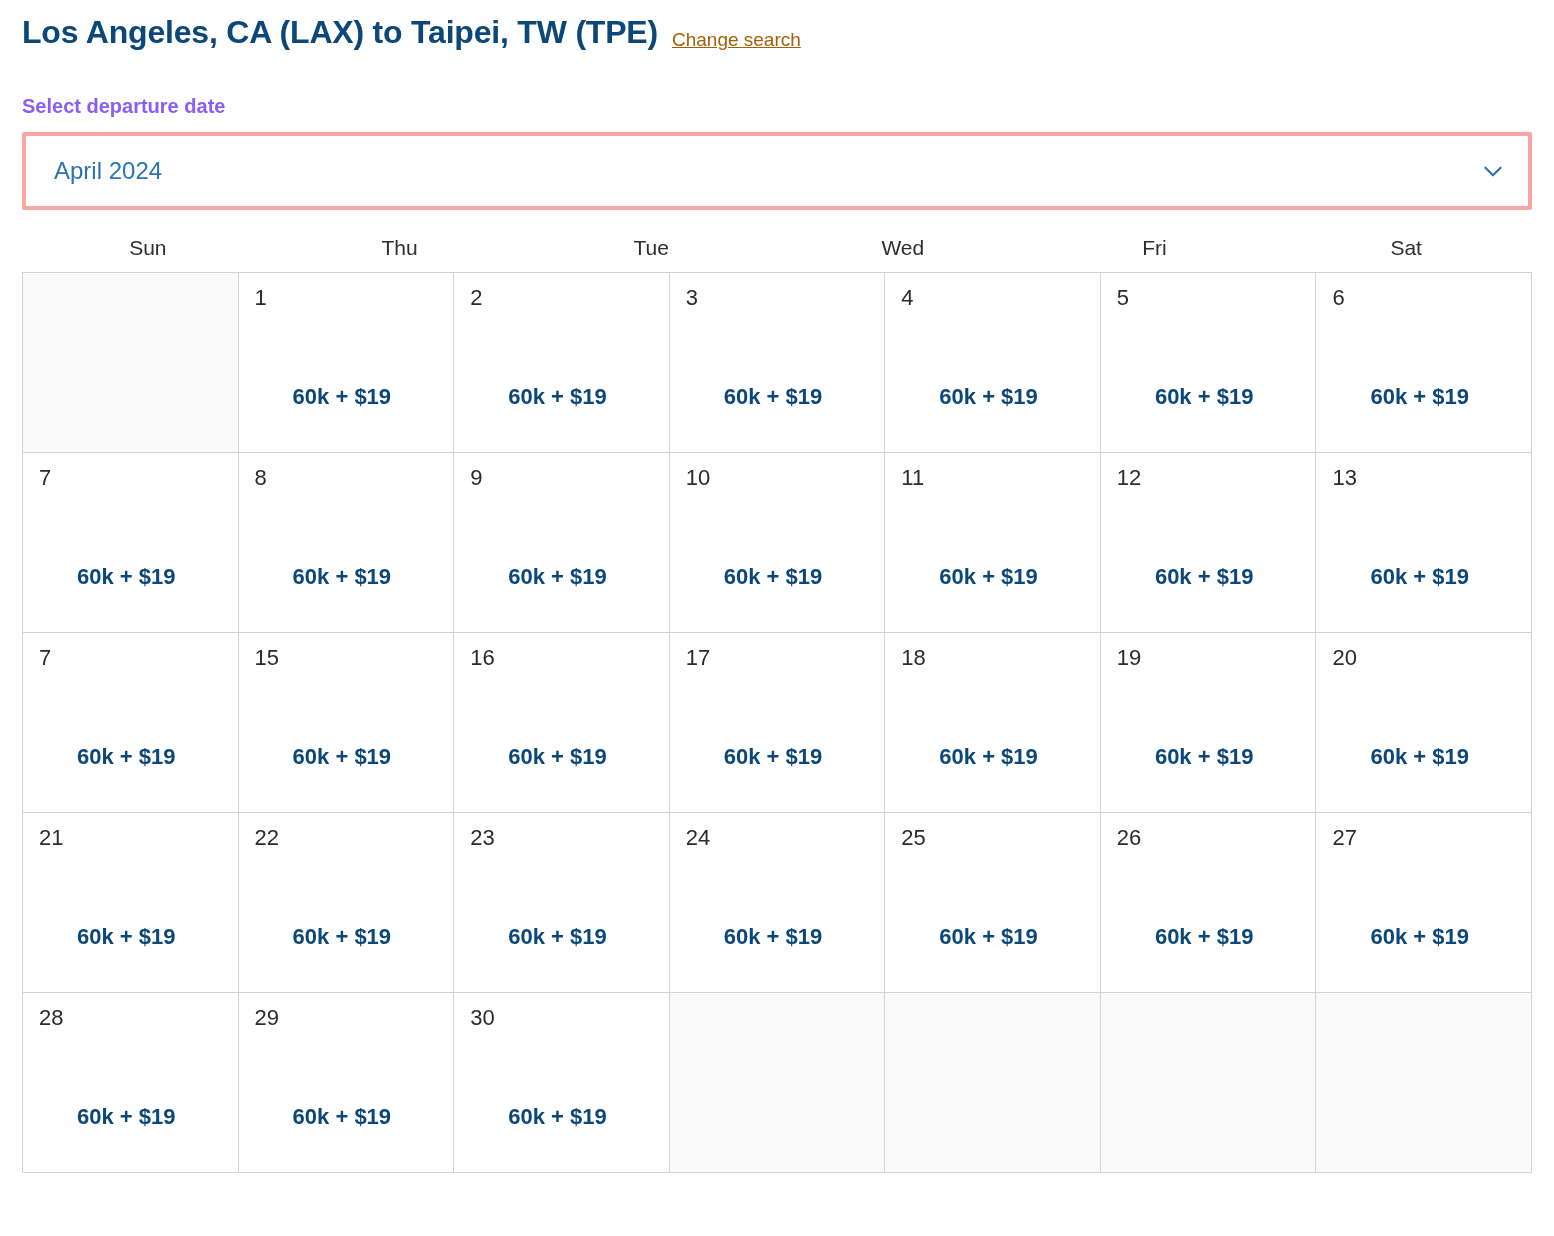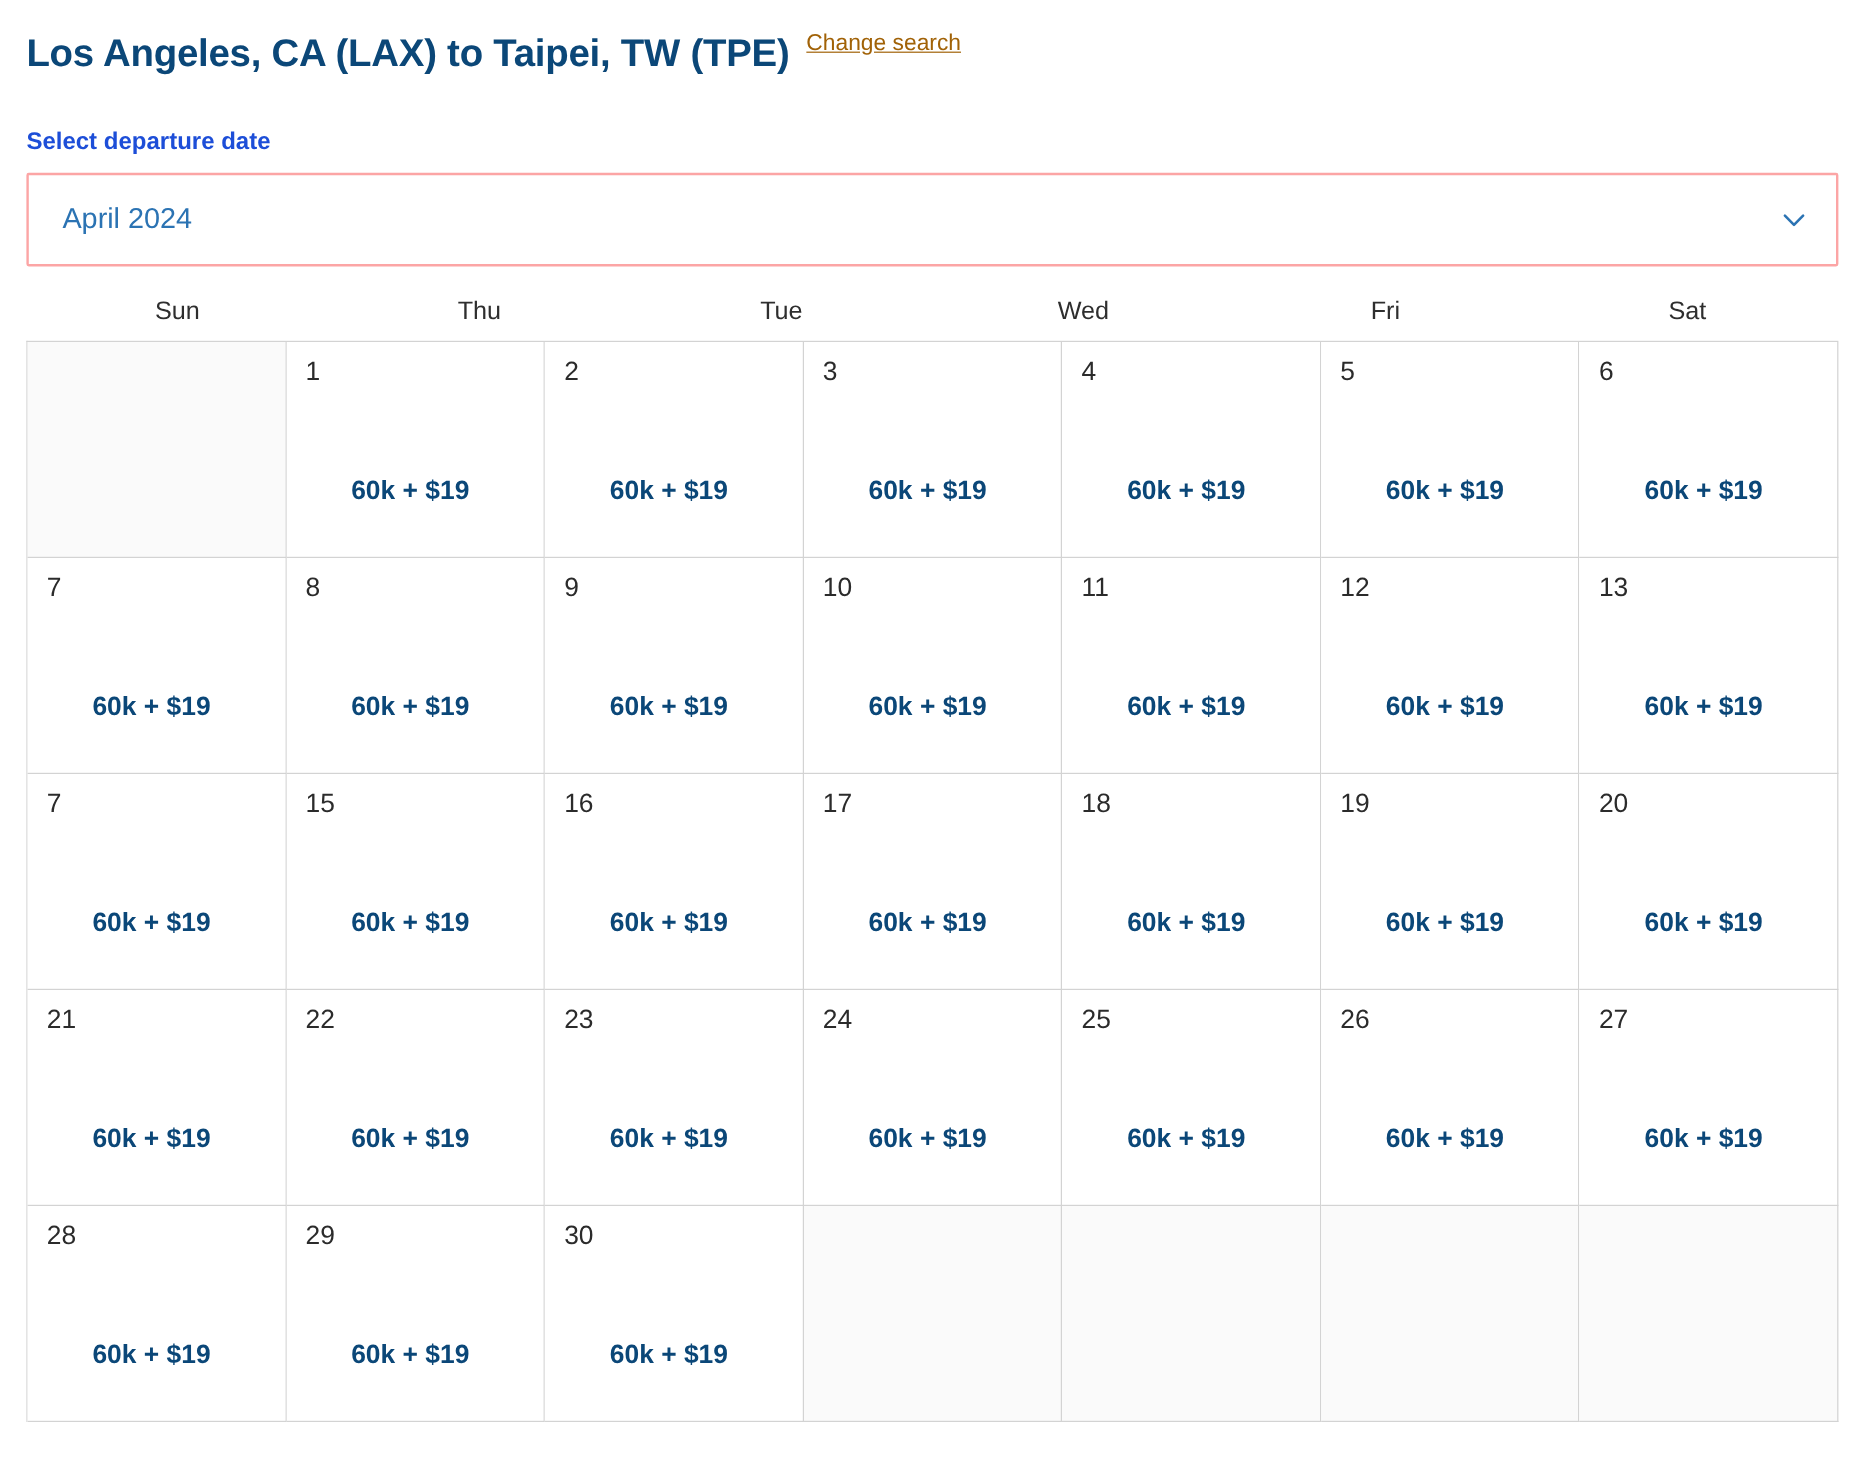--- a/index.html
+++ b/index.html
@@ -14,48 +14,48 @@
     color: #1a1a1a;
     overflow: hidden;
   }
   .page {
     padding: 0 22px;
     box-sizing: border-box;
   }
   
   .route-header {
     display: flex;
-    align-items: flex-start;
+    align-items: flex-end;
     gap: 14px;
-    padding-top: 26px;
+    padding-top: 14px;
   }
   .route-title {
     font-size: 32px;
     font-weight: bold;
     color: #0b4778;
     letter-spacing: -0.2px;
     white-space: nowrap;
   }
   .change-search {
     font-size: 19px;
     color: #a16207;
     text-decoration: underline;
     cursor: pointer;
   }
   
   .section-label {
     margin-top: 44px;
     font-size: 20px;
     font-weight: bold;
-    color: #1d4ed8;
+    color: #8b5cf6;
   }
   .month-select {
     margin-top: 14px;
     height: 78px;
-    border: 2px solid #fca5a5;
+    border: 4px solid #fca5a5;
     border-radius: 2px;
     display: flex;
     align-items: center;
     justify-content: space-between;
     padding: 0 22px 0 28px;
     box-sizing: border-box;
     background: #ffffff;
     cursor: pointer;
   }
   .month-select-value {

